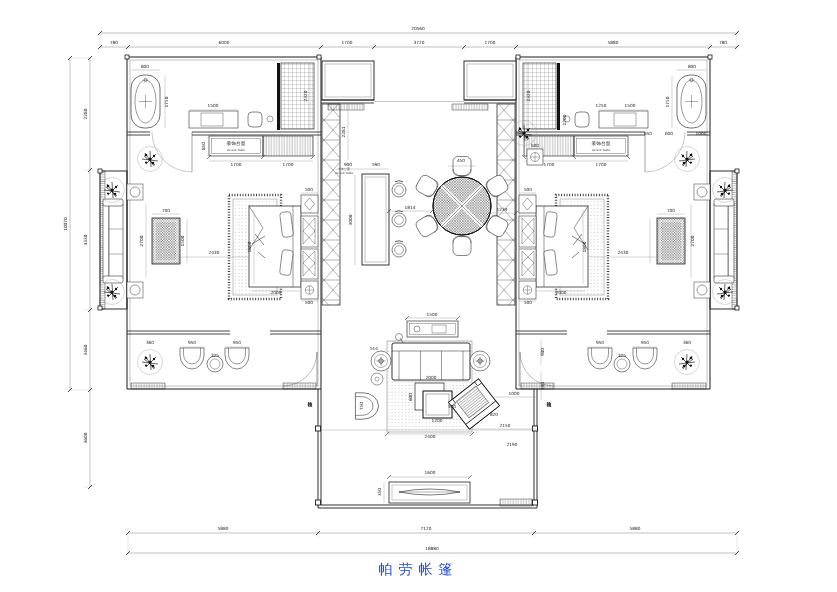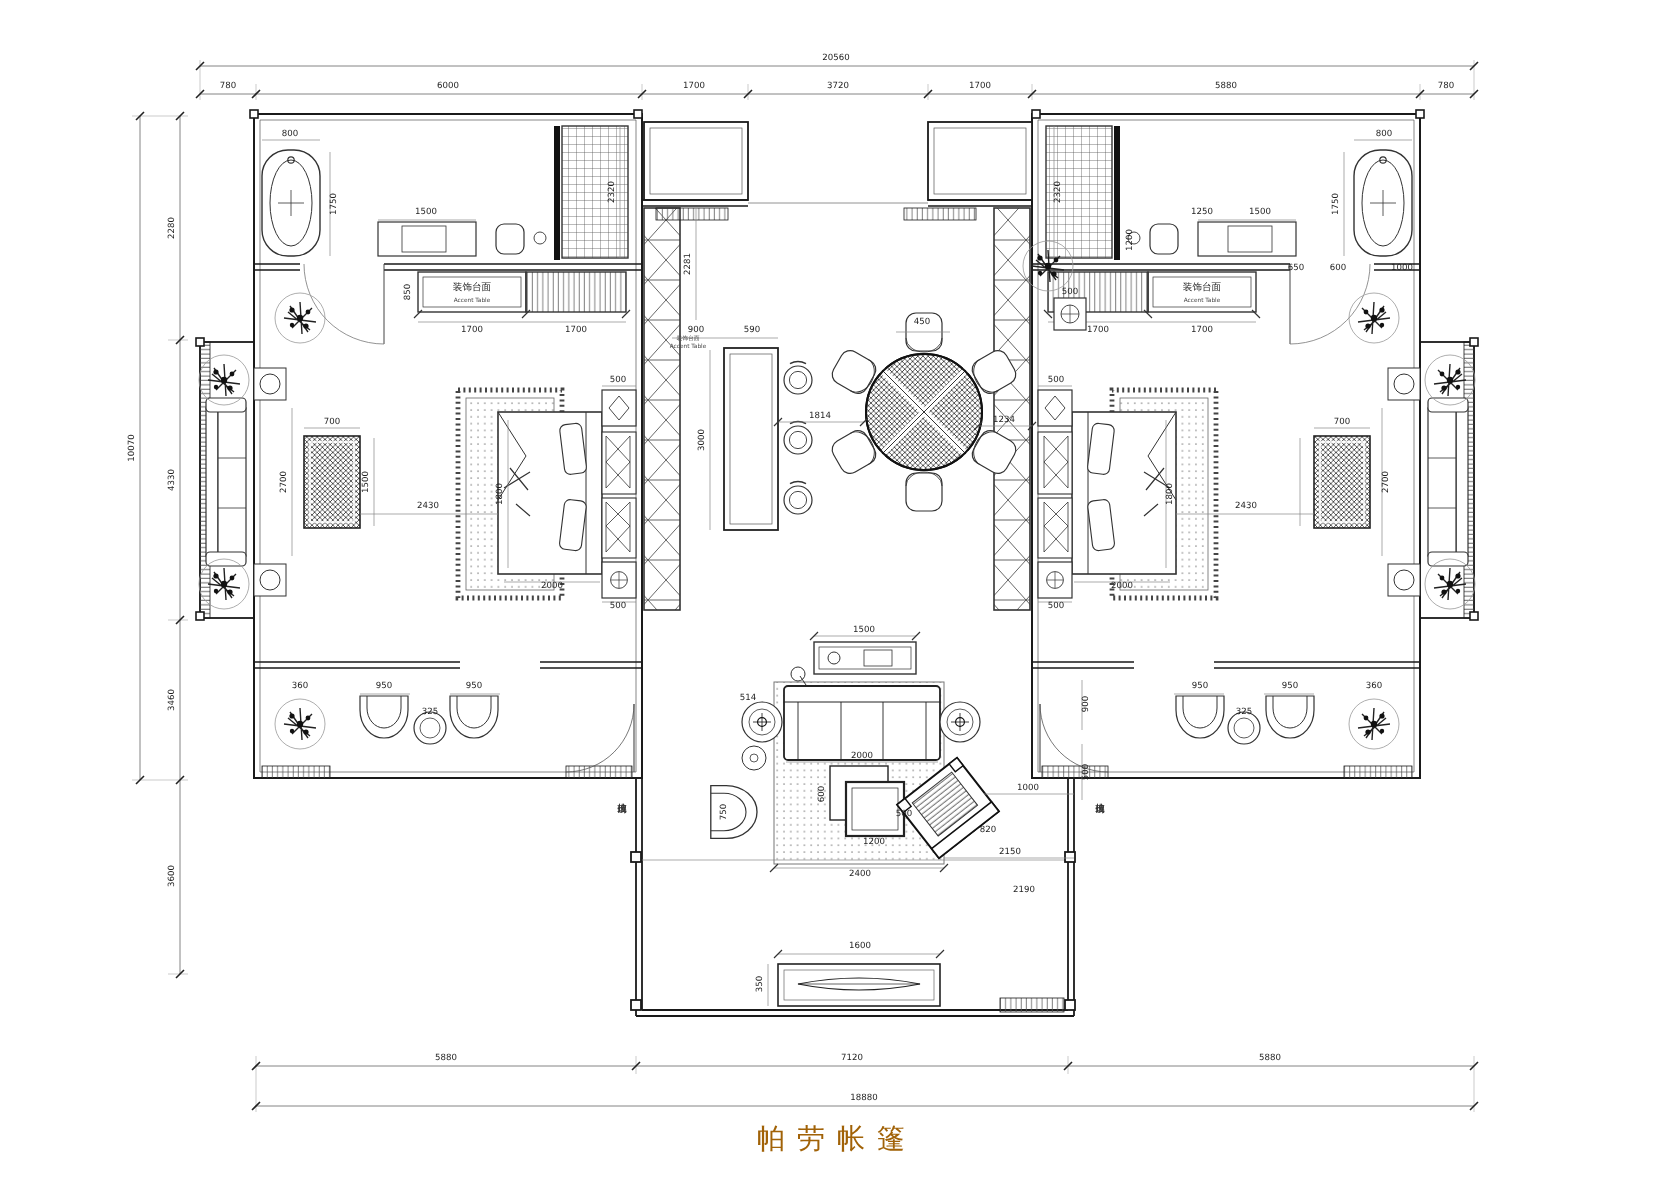--- a/index.html
+++ b/index.html
@@ -1,20 +1,20 @@
 <!DOCTYPE html>
 <html><head>
 <meta charset="utf-8">
 <style>
   html,body{margin:0;padding:0;background:#fff;}
   .sheet{position:relative;width:837px;height:592px;background:#ffffff;overflow:hidden;
          font-family:"DejaVu Sans",sans-serif;}
   .sheet svg{position:absolute;left:0;top:0;}
   .plan-title{position:absolute;left:0;right:0;top:561px;text-align:center;
-              font-size:14px;letter-spacing:6px;color:#a16207;
+              font-size:14px;letter-spacing:6px;color:#1d4ed8;
               font-family:"DejaVu Sans",sans-serif;}
   
   text.lbl{fill:#1f1f1f;text-anchor:middle;font-family:"DejaVu Sans",sans-serif;}
   text.d{font-size:4.3px;}
   text.dv{font-size:4.3px;}
   text.cn{font-size:4.8px;}
   text.en{font-size:2.9px;fill:#444;}
   text.cnv{font-size:4.6px;writing-mode:vertical-rl;fill:#333;}
 </style>
 </head>

